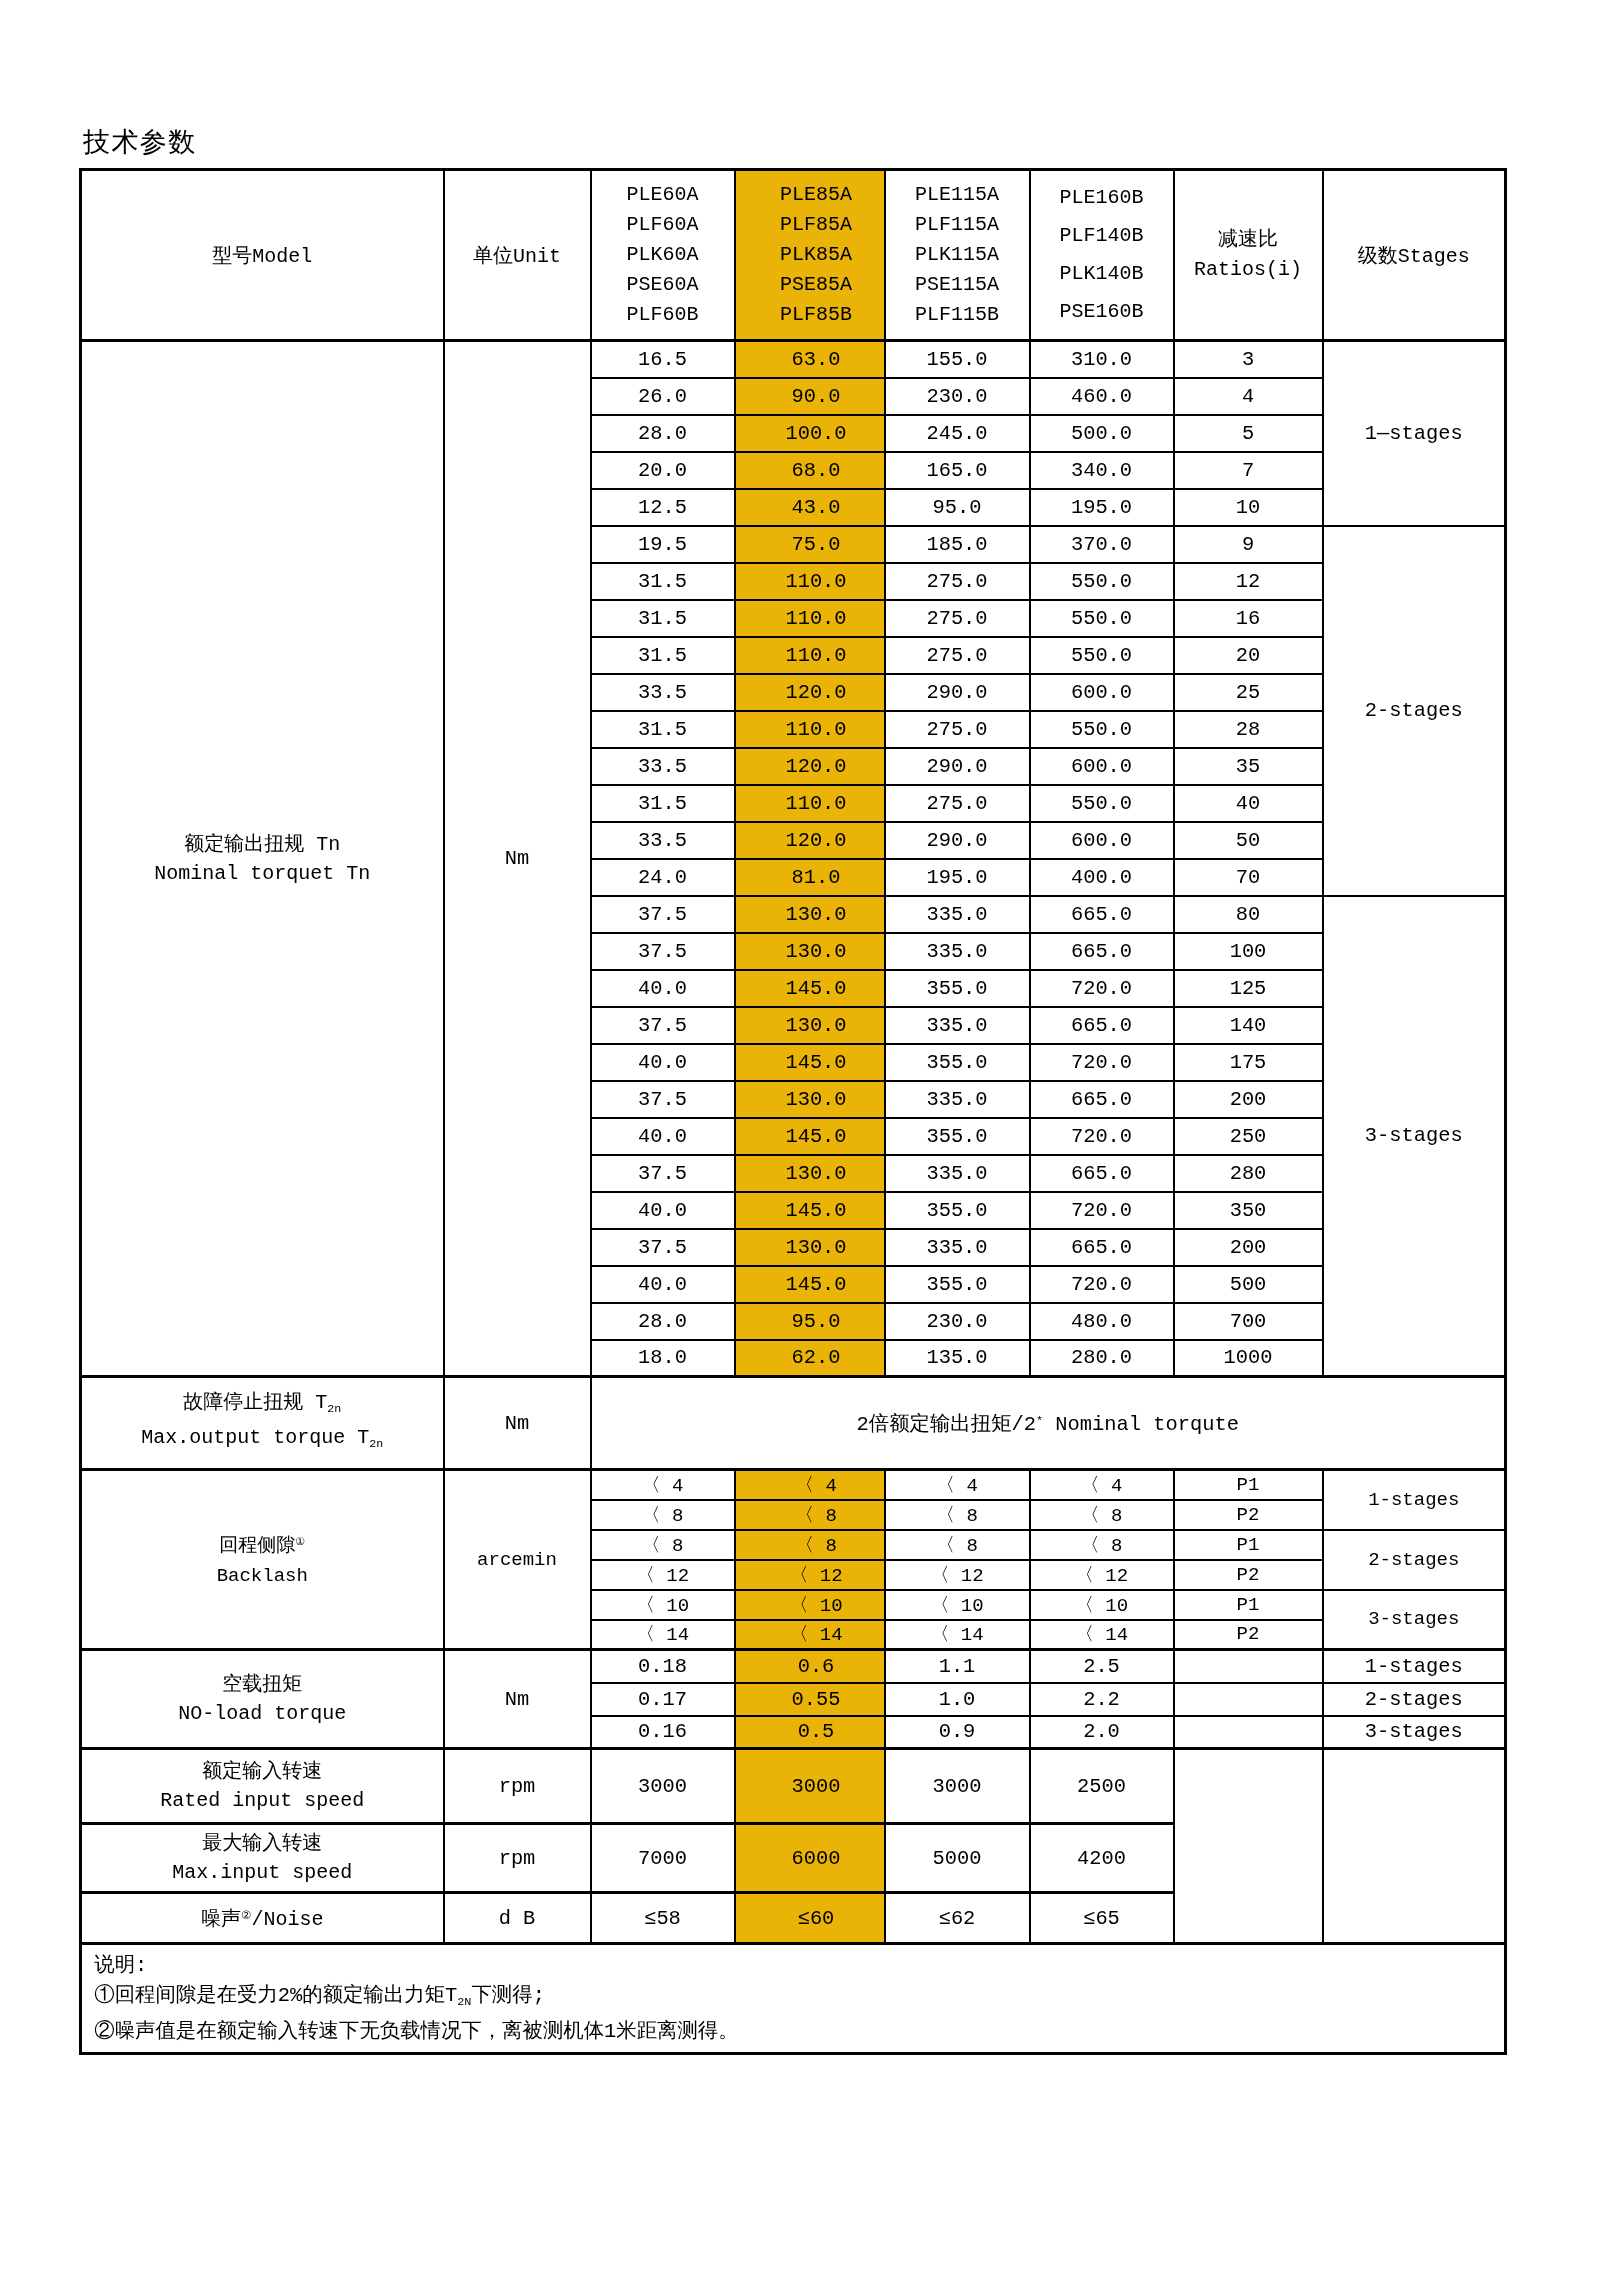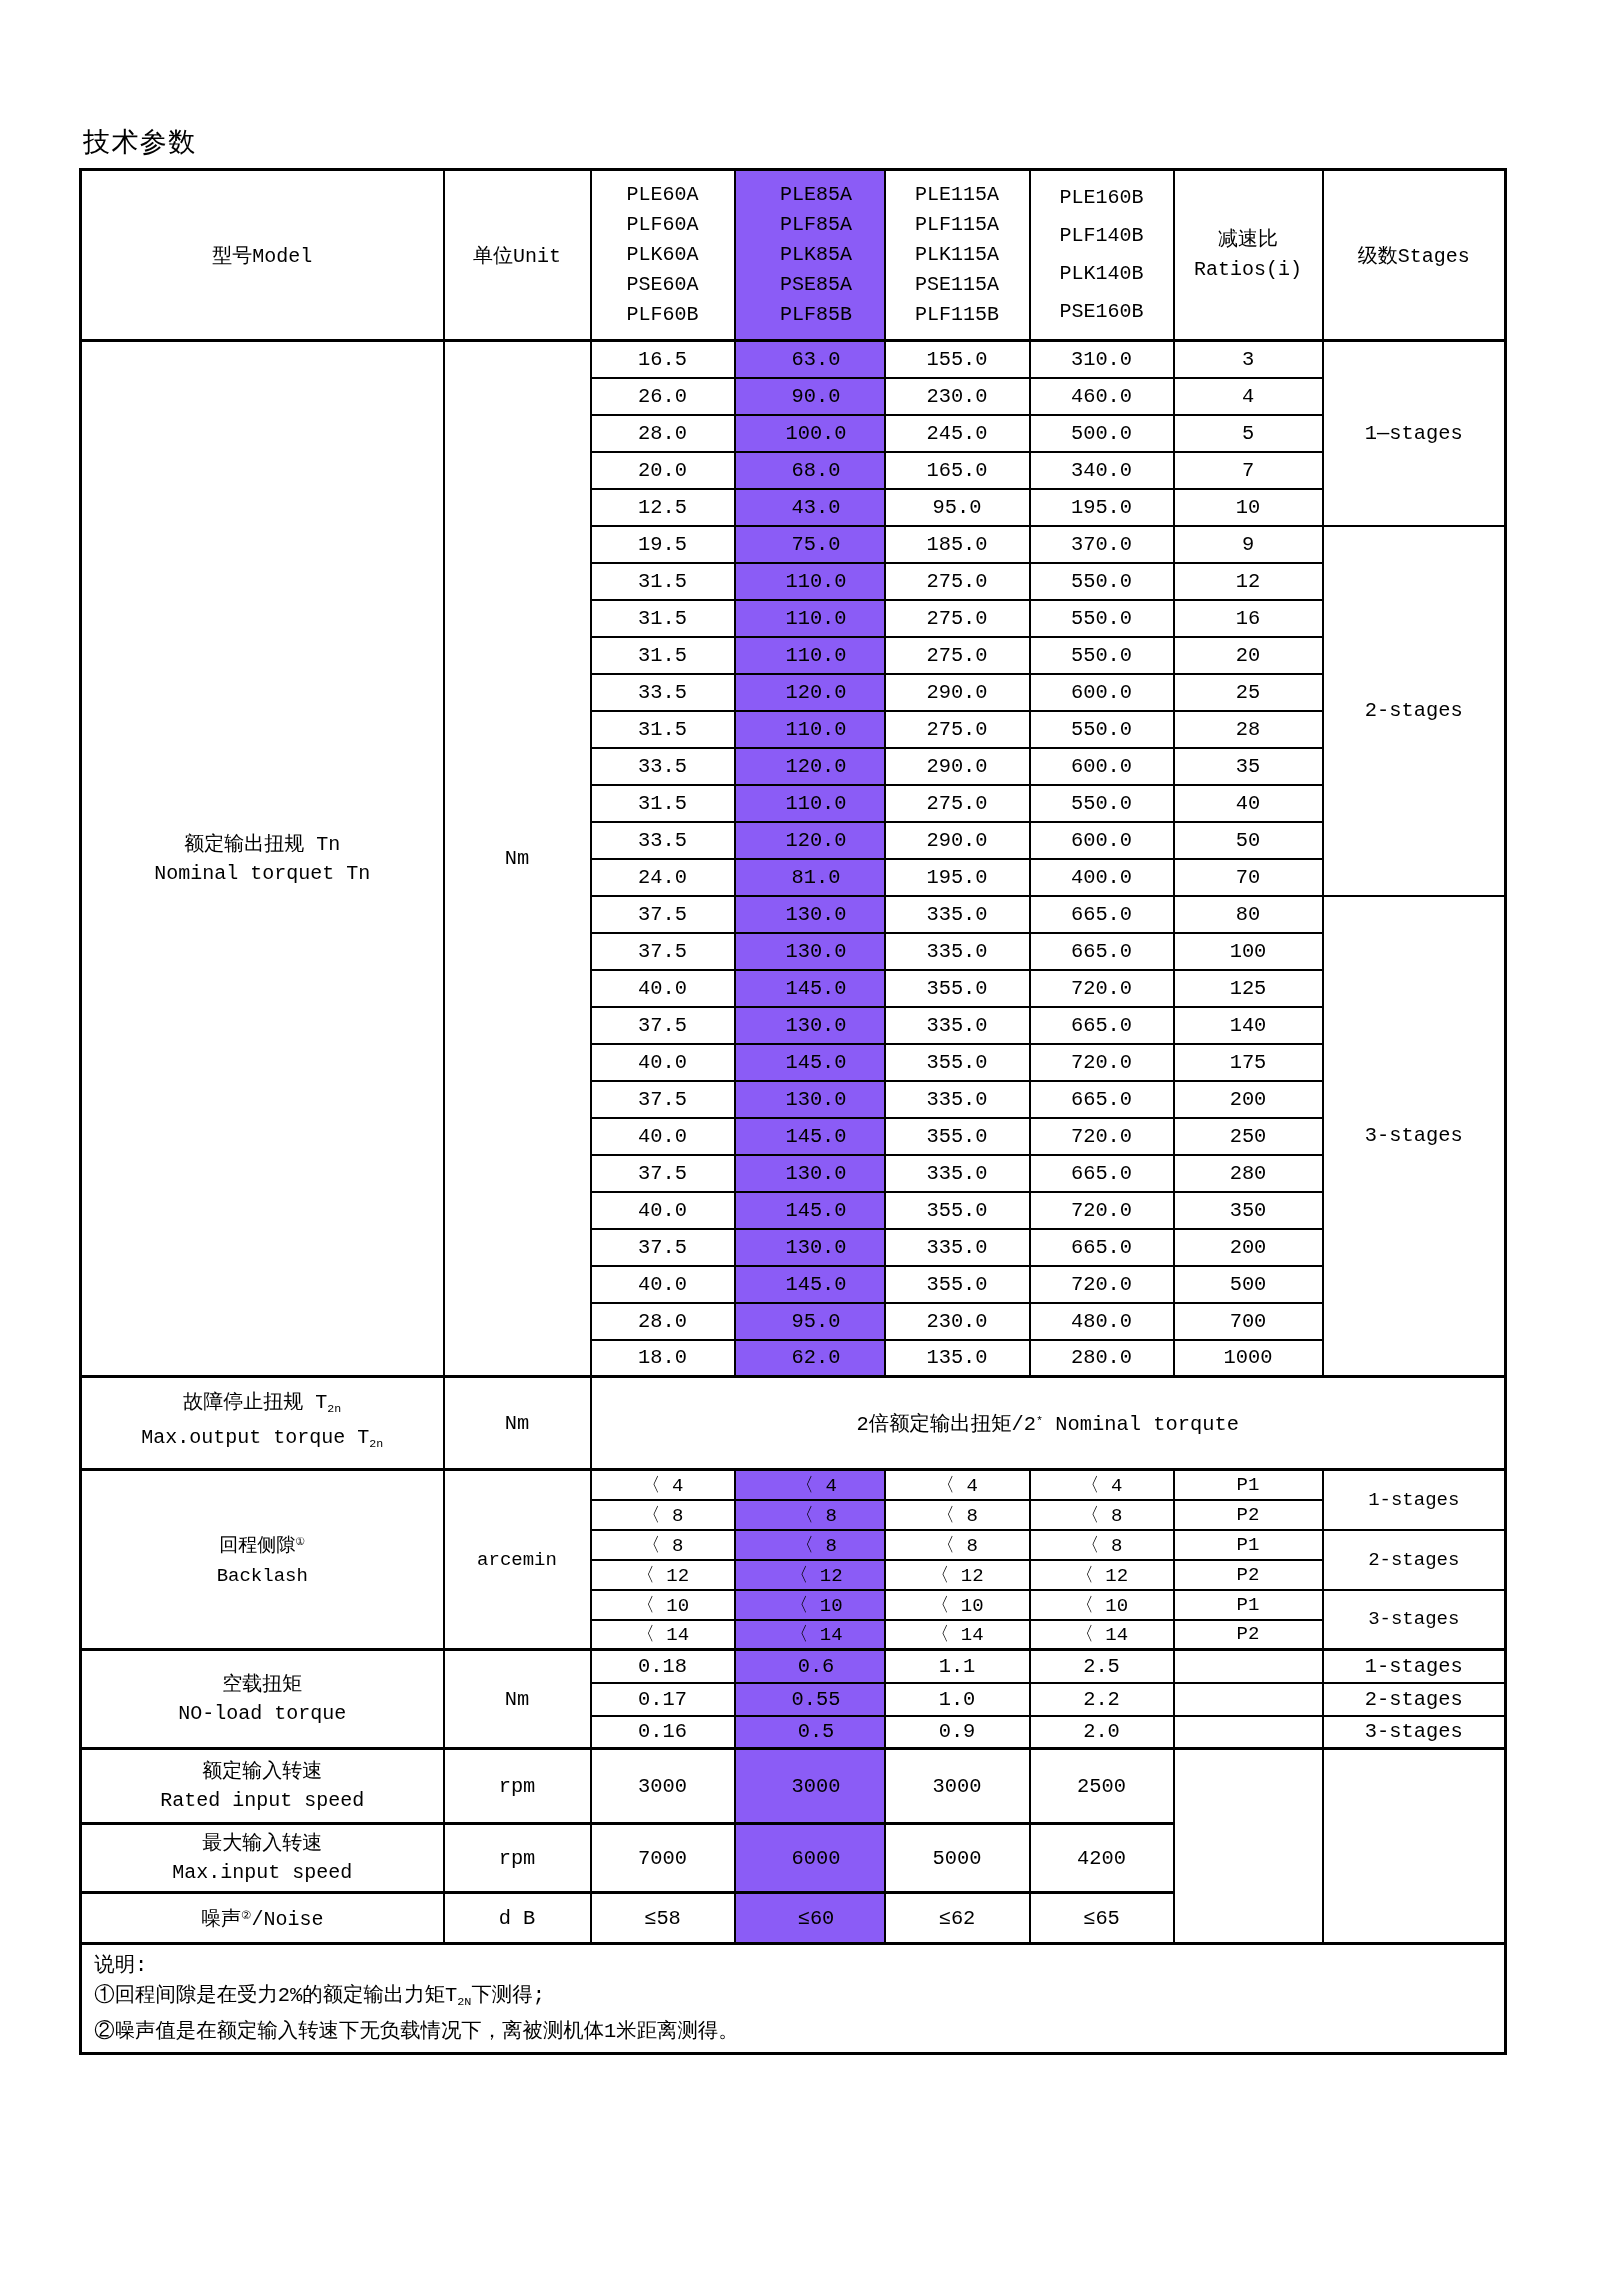--- a/index.html
+++ b/index.html
@@ -11,21 +11,21 @@
   table.spec{
     position:absolute;left:79px;top:168px;
     border-collapse:collapse;table-layout:fixed;border:3.4px solid #000;
   }
   td{
     border:2px solid #000;text-align:center;vertical-align:middle;
     font-size:20.4px;padding:0;overflow:hidden;
   }
   tr.sec > td{border-top-width:3.4px;}
   tr.gb  > td{border-top-width:2.7px;}
-  .shade{background:#8b5cf6;padding-left:13px;}
+  .shade{background:#eab308;padding-left:13px;}
   .glines{display:flex;flex-direction:column;justify-content:center;}
   .hline{line-height:30px;font-size:20px;}
   .hline-wide{line-height:38px;font-size:20px;}
   .hd{font-size:20px;}
   .lab{font-size:20px;}
   .lab div{line-height:29px;}
   .stagecell{font-size:20.4px;}
   .bl td{font-size:19px;}
   .t2nval{font-size:20.4px;}
   .notes-cell{text-align:left;padding:5.5px 12.3px;font-size:20.4px;}

